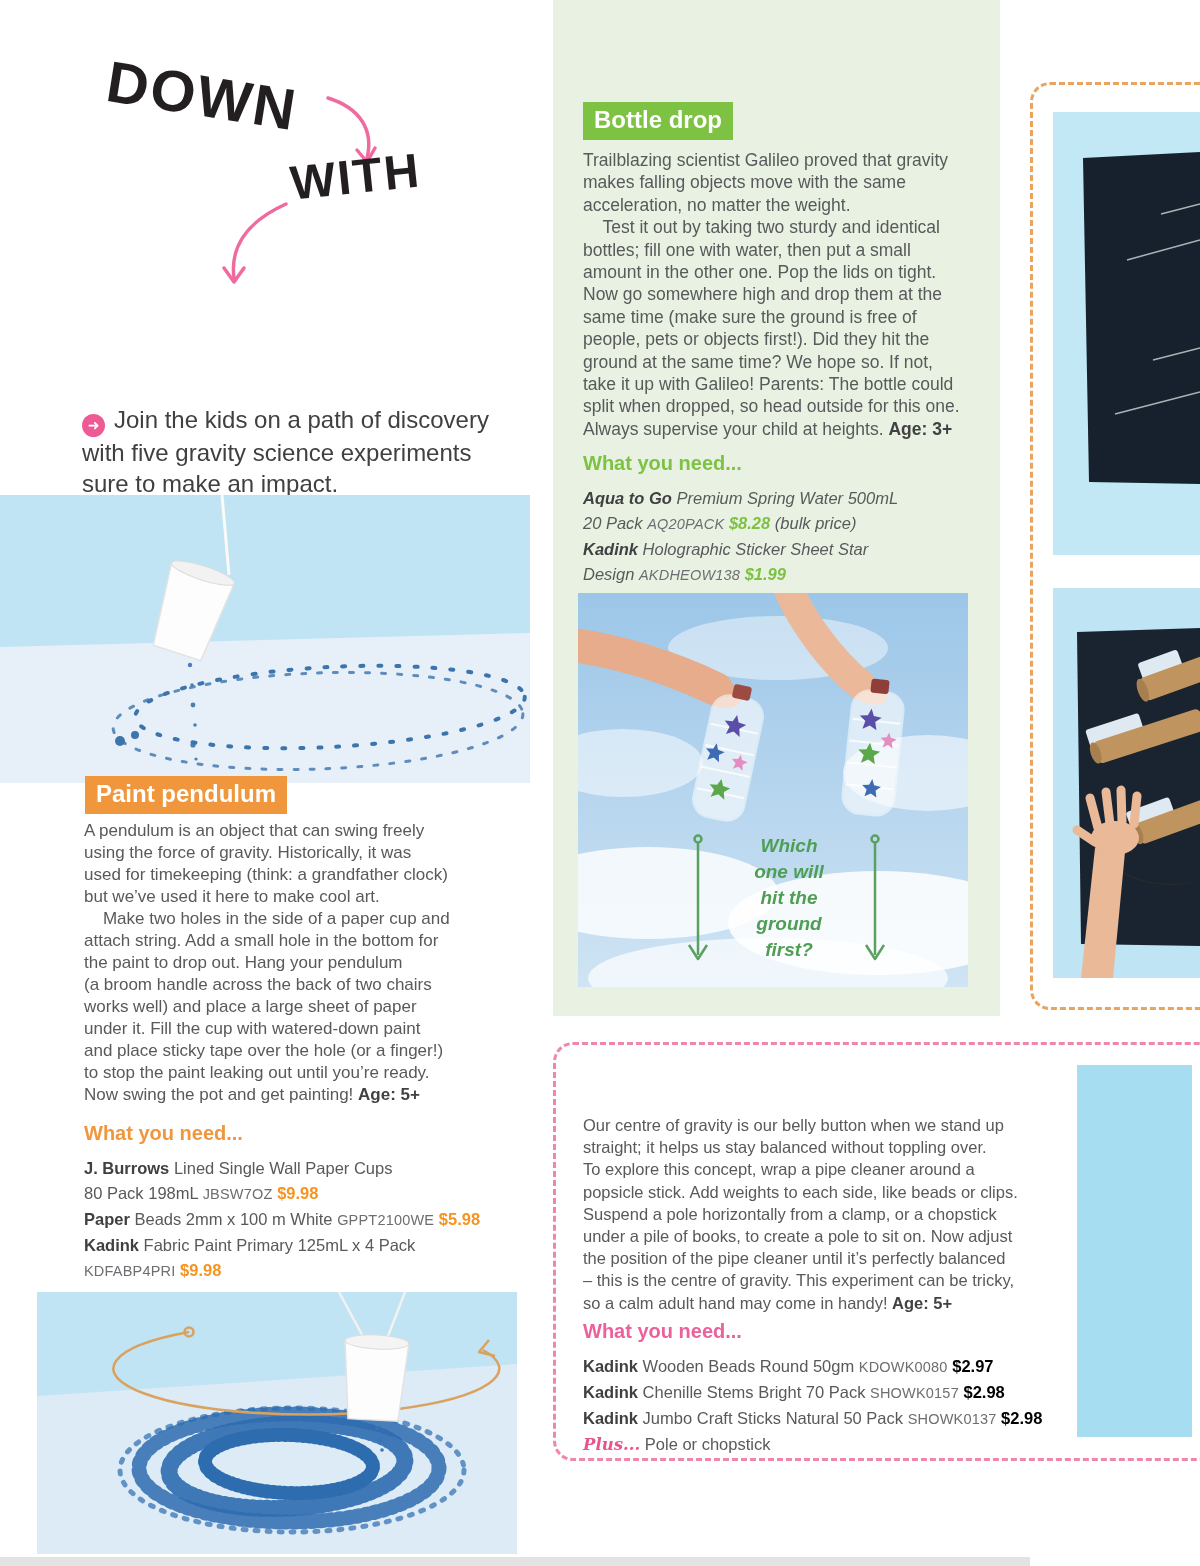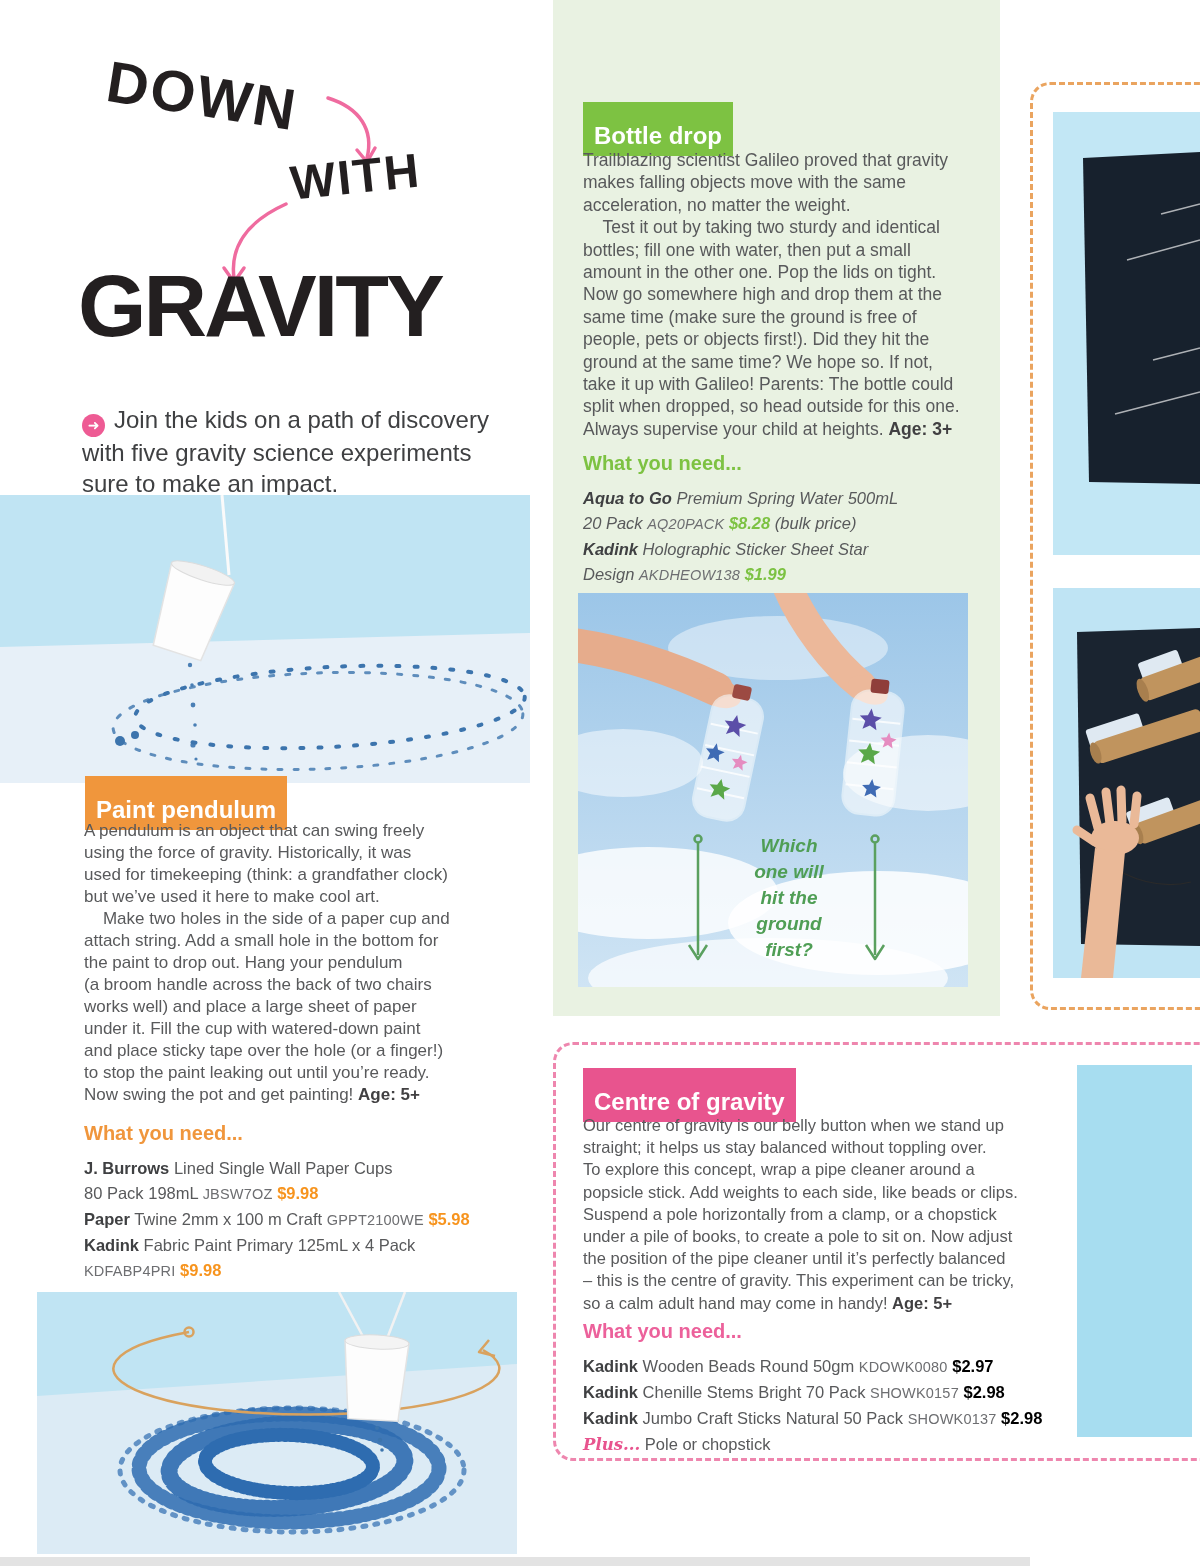--- a/index.html
+++ b/index.html
@@ -13,21 +13,21 @@
   .big-word{font-weight:700;color:#231f20;line-height:1;white-space:nowrap;}
   .word-down{left:112px;top:52px;font-size:58px;letter-spacing:2px;transform:rotate(9deg);transform-origin:left top;}
   .word-with{left:288px;top:160px;font-size:48px;letter-spacing:2px;transform:rotate(-6deg);transform-origin:left top;}
   .word-gravity{left:78px;top:262px;font-size:88px;letter-spacing:-3px;}
 
   .intro{left:82px;top:380px;width:450px;font-size:24px;line-height:31px;color:#3f4042;white-space:pre-wrap;}
   .bullet{display:inline-flex;align-items:center;justify-content:center;width:23px;height:23px;border-radius:50%;
     background:#ee5b94;color:#fff;font-size:14px;line-height:23px;margin-right:9px;vertical-align:-2px;}
 
   
-  .badge{display:inline-block;color:#fff;font-weight:700;font-size:24px;padding:20px 11px 6px;line-height:1.15;}
+  .badge{display:inline-block;color:#fff;font-weight:700;font-size:24px;padding:4px 11px 6px;line-height:1.15;}
   .badge.orange{background:#f0963c;}
   .badge.green{background:#7dc242;}
   .badge.pink{background:#e8548e;}
   .needs-title{font-size:20px;font-weight:700;margin:0;}
   .needs-title.orange{color:#f0963c;}
   .needs-title.green{color:#7dc242;}
   .needs-title.pink{color:#ec619b;}
 
   
   .body-copy{margin:0;white-space:pre-wrap;color:#58595b;}
@@ -71,21 +71,20 @@
     <path d="M35 58 L45 70 L53 56" fill="none" stroke="#ef6b9f" stroke-width="3.5" stroke-linecap="round" stroke-linejoin="round"></path>
   </svg>
 
   <div class="abs big-word word-with">WITH</div>
 
   <svg class="abs" style="left:210px;top:196px;" width="86" height="96" viewBox="0 0 86 96">
     <path d="M76 8 C 36 26, 20 52, 24 82" fill="none" stroke="#ef6b9f" stroke-width="3.5" stroke-linecap="round"></path>
     <path d="M14 72 L24 86 L34 72" fill="none" stroke="#ef6b9f" stroke-width="3.5" stroke-linecap="round" stroke-linejoin="round"></path>
   </svg>
 
-  <div class="abs big-word word-gravity">GRAVITY</div>
 
   <p class="abs intro"><span class="bullet">➜</span><span>Join the kids on a path of discovery
 with five gravity science experiments
 sure to make an impact.</span></p>
 
   <svg class="abs photo" style="left:0;top:495px;" width="530" height="288" viewBox="0 0 530 288">
     <rect width="530" height="288" fill="#c0e4f3"></rect>
     <polygon points="0,152 530,138 530,288 0,288" fill="#e7f0f8"></polygon>
     <line x1="222" y1="0" x2="229" y2="80" stroke="#fafafa" stroke-width="3"></line>
     <g transform="translate(190,118) rotate(18)">
@@ -123,21 +122,21 @@
 works well) and place a large sheet of paper
 under it. Fill the cup with watered-down paint
 and place sticky tape over the hole (or a finger!)
 to stop the paint leaking out until you’re ready.
 Now swing the pot and get painting!</span> <b>Age: 5+</b></p>
 
   <h3 class="abs needs-title orange" style="left:84px;top:1122px;">What you need...</h3>
   <div class="abs" style="left:84px;top:1156px;width:445px;">
       <p class="prod"><b class="brand">J. Burrows</b> <span class="desc">Lined Single Wall Paper Cups
 80 Pack 198mL</span> <span class="code">JBSW7OZ</span> <b class="price orange">$9.98</b></p>
-      <p class="prod"><b class="brand">Paper</b> <span class="desc">Twine 2mm x 100 m Craft</span> <span class="code">GPPT2100WE</span> <b class="price orange">$5.98</b></p>
+      <p class="prod"><b class="brand">Paper</b> <span class="desc">Beads 2mm x 100 m White</span> <span class="code">GPPT2100WE</span> <b class="price orange">$5.98</b></p>
       <p class="prod"><b class="brand">Kadink</b> <span class="desc">Fabric Paint Primary 125mL x 4 Pack
 </span><span class="code">KDFABP4PRI</span> <b class="price orange">$9.98</b></p>
     </div>
 
   <svg class="abs photo" style="left:37px;top:1292px;" width="480" height="262" viewBox="0 0 480 262">
     <rect width="480" height="262" fill="#c0e4f3"></rect>
     <polygon points="0,104 480,72 480,262 0,262" fill="#dcebf5"></polygon>
     <g fill="none" stroke="#2e6cb0" stroke-linecap="round">
       <ellipse cx="255" cy="178" rx="172" ry="62" stroke-width="5" stroke-dasharray="3 9" opacity="0.7"></ellipse>
       <ellipse cx="252" cy="176" rx="150" ry="54" stroke-width="15" stroke-dasharray="3 6" opacity="0.85"></ellipse>
@@ -310,23 +309,20 @@
         <line x1="81" y1="236" x2="84" y2="208"></line>
         <line x1="42" y1="254" x2="24" y2="242"></line>
       </g>
       <ellipse cx="62" cy="250" rx="24" ry="17" fill="#eab998"></ellipse>
       <polygon points="42,260 72,264 60,390 28,390" fill="#eab998"></polygon>
     </g>
   </svg>
 
   <div class="abs dashed-box pink-dashed"></div>
 
-  <div class="abs" style="left:583px;top:1068px;">
-    <span class="badge pink">Centre of gravity</span>
-  </div>
 
   <p class="abs body-copy centre-body"><span>Our centre of gravity is our belly button when we stand up
 straight; it helps us stay balanced without toppling over.
 To explore this concept, wrap a pipe cleaner around a
 popsicle stick. Add weights to each side, like beads or clips.
 Suspend a pole horizontally from a clamp, or a chopstick
 under a pile of books, to create a pole to sit on. Now adjust
 the position of the pipe cleaner until it’s perfectly balanced
 – this is the centre of gravity. This experiment can be tricky,
 so a calm adult hand may come in handy!</span> <b>Age: 5+</b></p>

